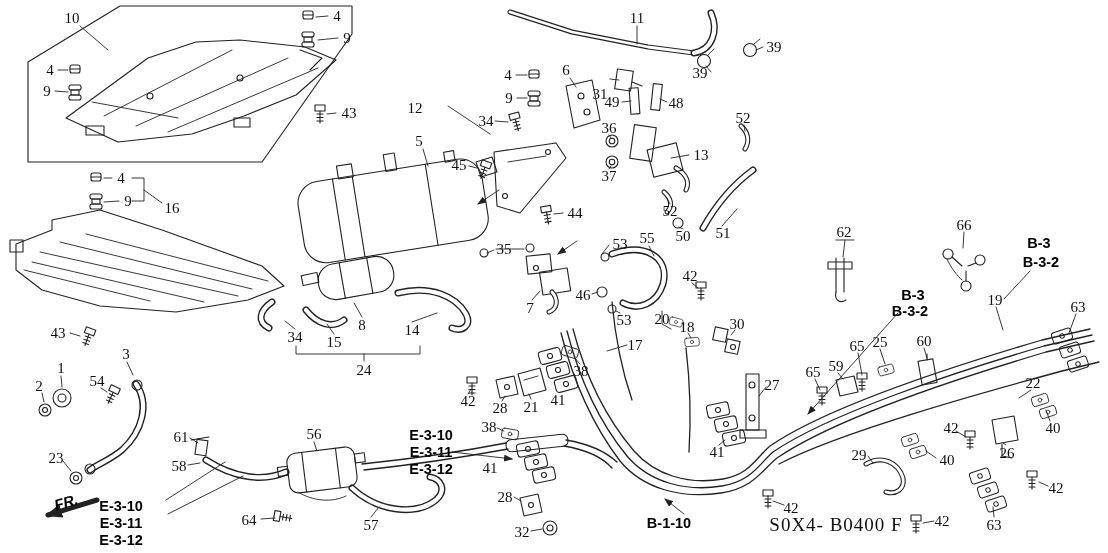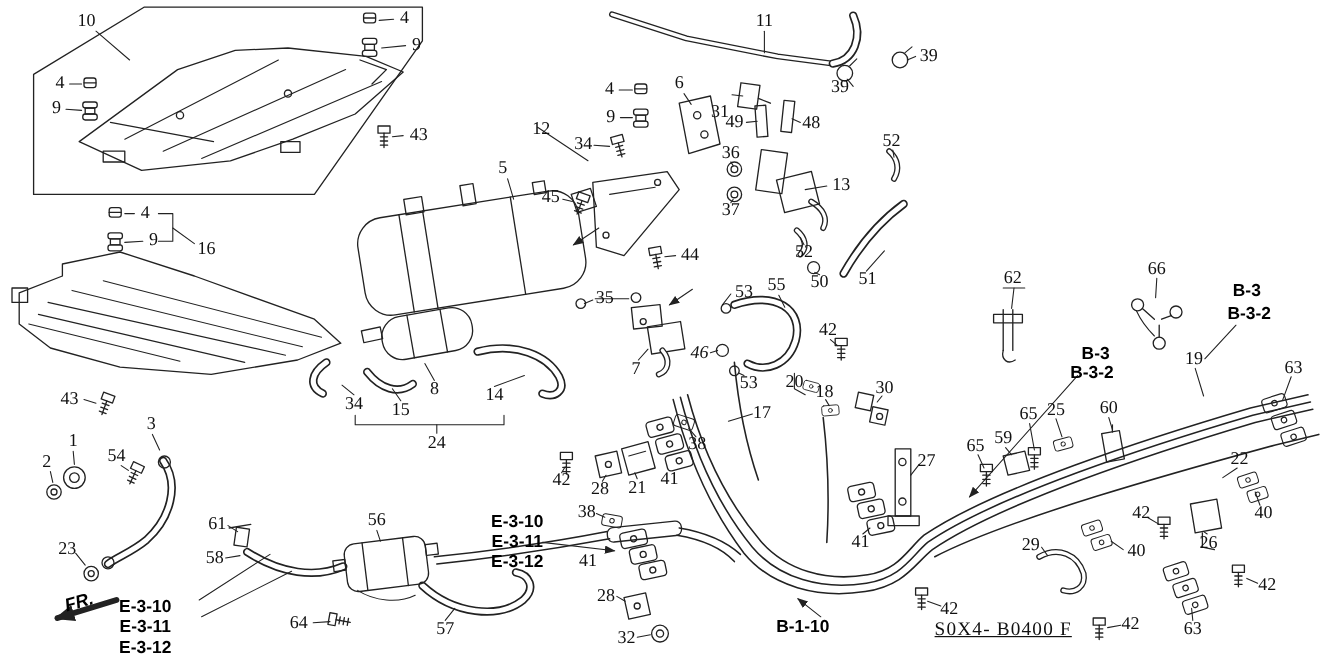--- a/index.html
+++ b/index.html
@@ -4,22 +4,22 @@
 <style>
   html,body{margin:0;padding:0;background:#fff;}
   .stage{position:relative;width:1108px;height:553px;background:#ffffff;overflow:hidden;
          font-family:"Liberation Serif",serif;}
   .stage svg{position:absolute;left:0;top:0;}
   .layer{position:absolute;left:0;top:0;width:100%;height:100%;}
   .callout{position:absolute;transform:translate(-50%,-50%);font-size:15px;color:#111;
            font-family:"Liberation Serif",serif;white-space:nowrap;line-height:1;}
   .ref{position:absolute;transform:translate(-50%,-50%);font-size:14.5px;font-weight:700;color:#000;
        font-family:"Liberation Sans",sans-serif;white-space:nowrap;line-height:1;}
-  .code{position:absolute;left:836px;top:525px;transform:translate(-50%,-50%);font-size:16px;
-        letter-spacing:1px;color:#111;font-family:"Liberation Serif",serif;white-space:nowrap;text-decoration:underline;}
+  .code{position:absolute;left:836px;top:525px;transform:translate(-50%,-50%);font-size:19px;
+        letter-spacing:1px;color:#111;font-family:"Liberation Serif",serif;white-space:nowrap;}
   .fr{position:absolute;left:66px;top:502px;transform:translate(-50%,-50%) rotate(-16deg);
       font-size:15px;font-weight:700;font-style:italic;color:#000;
       font-family:"Liberation Sans",sans-serif;}
   
   svg *{stroke:#222;fill:none;stroke-width:1.1;stroke-linecap:round;stroke-linejoin:round;}
   svg .thin{stroke-width:0.9;}
   svg .pipe{stroke-width:1.3;}
   svg .tubeO{stroke-width:7;}
   svg .tubeI{stroke:#fff;stroke-width:4.2;}
   svg .tubeO2{stroke-width:5;}
@@ -395,31 +395,31 @@
 <div class="layer">
       <span class="callout" style="left: 72px; top: 18px;">10</span>
       <span class="callout" style="left: 337px; top: 16px;">4</span>
       <span class="callout" style="left: 347px; top: 38px;">9</span>
       <span class="callout" style="left: 50px; top: 70px;">4</span>
       <span class="callout" style="left: 47px; top: 91px;">9</span>
       <span class="callout" style="left: 349px; top: 113px;">43</span>
       <span class="callout" style="left: 121px; top: 178px;">4</span>
       <span class="callout" style="left: 128px; top: 201px;">9</span>
       <span class="callout" style="left: 172px; top: 208px;">16</span>
-      <span class="callout" style="left: 451px; top: 108px;">12</span>
+      <span class="callout" style="left: 415px; top: 108px;">12</span>
       <span class="callout" style="left: 508px; top: 75px;">4</span>
       <span class="callout" style="left: 509px; top: 98px;">9</span>
       <span class="callout" style="left: 486px; top: 121px;">34</span>
       <span class="callout" style="left: 419px; top: 141px;">5</span>
       <span class="callout" style="left: 459px; top: 165px;">45</span>
       <span class="callout" style="left: 575px; top: 213px;">44</span>
       <span class="callout" style="left: 504px; top: 249px;">35</span>
       <span class="callout" style="left: 620px; top: 244px;">53</span>
       <span class="callout" style="left: 647px; top: 238px;">55</span>
-      <span class="callout" style="left: 583px; top: 295px; font-style: italic;">46</span>
+      <span class="callout" style="left: 583px; top: 295px;">46</span>
       <span class="callout" style="left: 530px; top: 308px;">7</span>
       <span class="callout" style="left: 362px; top: 325px;">8</span>
       <span class="callout" style="left: 412px; top: 330px;">14</span>
       <span class="callout" style="left: 295px; top: 337px;">34</span>
       <span class="callout" style="left: 334px; top: 342px;">15</span>
       <span class="callout" style="left: 364px; top: 370px;">24</span>
       <span class="callout" style="left: 58px; top: 333px;">43</span>
       <span class="callout" style="left: 61px; top: 368px;">1</span>
       <span class="callout" style="left: 39px; top: 386px;">2</span>
       <span class="callout" style="left: 97px; top: 381px;">54</span>

